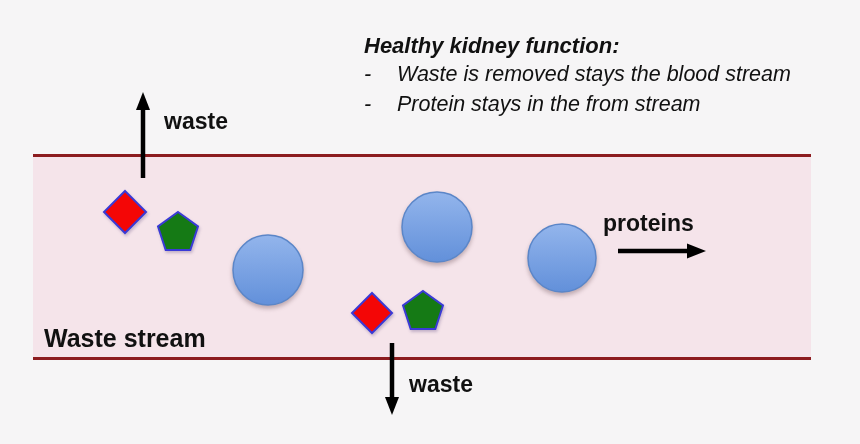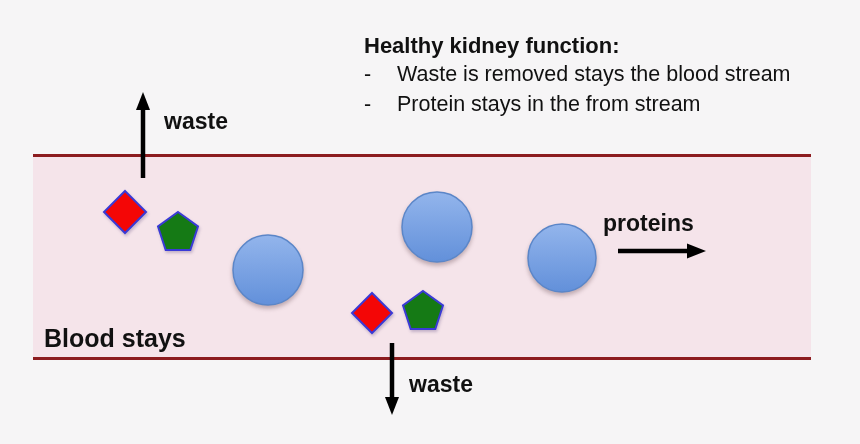--- a/index.html
+++ b/index.html
@@ -8,21 +8,21 @@
     width: 860px;
     height: 444px;
     background: #f6f5f6;
     font-family: "Liberation Sans", sans-serif;
     color: #111111;
     overflow: hidden;
   }
   .stage { position: absolute; left: 0; top: 0; width: 860px; height: 444px; }
   svg.diagram { position: absolute; left: 0; top: 0; }
 
-  .title-block { position: absolute; left: 364px; top: 32px; width: 490px; }
+  .title-block { position: absolute; left: 364px; top: 32px; width: 490px; font-style: italic; }
   .title-heading { font-size: 22px; font-weight: bold; line-height: 28px; }
   .bullet-row { display: flex; font-size: 21.5px; line-height: 29.5px; font-weight: normal; }
   .bullet-dash { width: 33px; flex: 0 0 33px; }
 
   .lbl { position: absolute; font-weight: bold; white-space: nowrap; text-align: center; }
   .lbl-waste-top    { left: 164px; top: 108px; font-size: 23px; }
   .lbl-waste-bottom { left: 409px; top: 371px; font-size: 23px; }
   .lbl-proteins     { left: 603px; top: 210px; font-size: 23px; }
   .lbl-blood-stream { left: 44px;  top: 324px; font-size: 25px; }
 
@@ -80,15 +80,15 @@
     </div>
     <div class="bullet-row">
       <span class="bullet-dash">-</span>
       <span>Protein stays in the from stream</span>
     </div>
   </div>
 
   <div class="lbl lbl-waste-top">waste</div>
   <div class="lbl lbl-waste-bottom">waste</div>
   <div class="lbl lbl-proteins">proteins</div>
-  <div class="lbl lbl-blood-stream">Blood stays</div>
+  <div class="lbl lbl-blood-stream">Waste stream</div>
 
 </div>
 
 </body></html>

